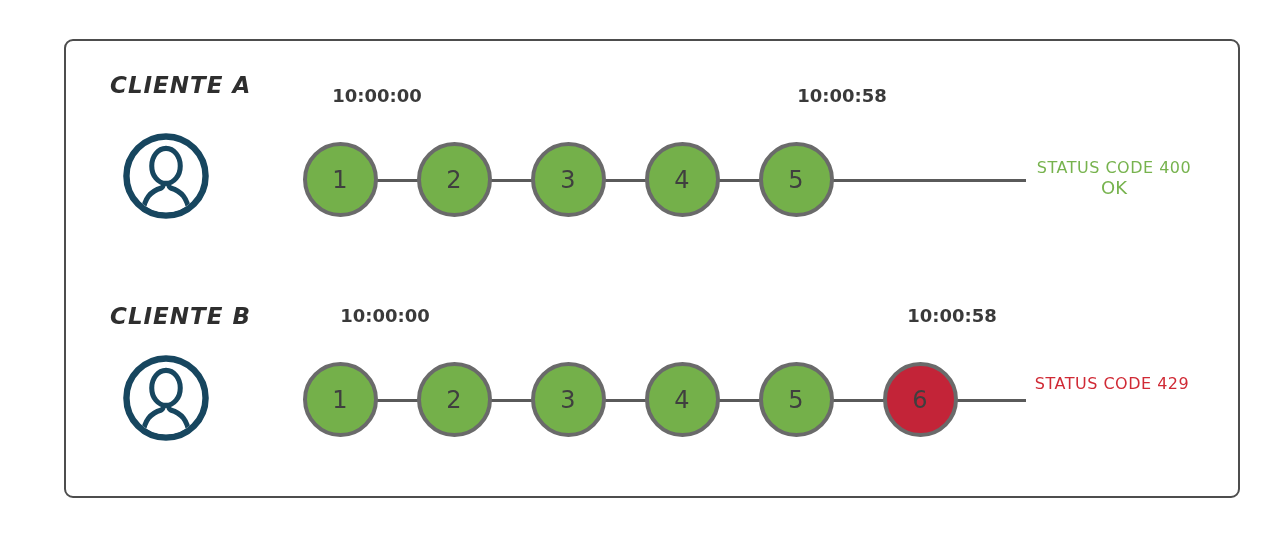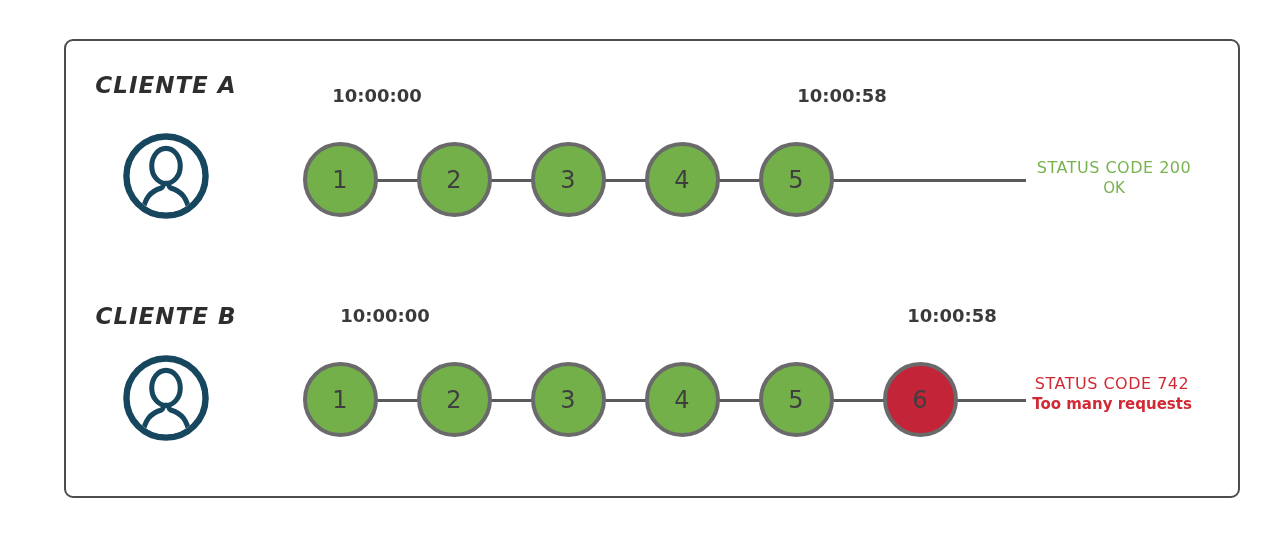--- a/index.html
+++ b/index.html
@@ -8,23 +8,24 @@
     font-family:"DejaVu Sans","Liberation Sans",sans-serif;
     overflow:hidden;
   }
   .frame{
     position:absolute;left:64px;top:39px;width:1172px;height:455px;
     border:2.5px solid var(--frame-border,#4d4d4d);border-radius:9px;background:#ffffff;
   }
   .row{position:absolute;left:0;top:0;width:1280px;height:0;}
 
   .client-label{
-    position:absolute;width:200px;text-align:center;
+    position:absolute;width:200px;text-align:left;
     font-style:italic;font-weight:700;font-size:23px;letter-spacing:1px;
     color:var(--label-text,#2e2e2e);
+    padding-left:44px;
   }
   .rowA .client-label{left:66px;top:72px;}
   .rowB .client-label{left:66px;top:303px;}
 
   .client-icon{position:absolute;width:92px;height:92px;}
   .rowA .client-icon{left:120px;top:130px;}
   .rowB .client-icon{left:120px;top:352px;}
 
   .timestamp{
     position:absolute;transform:translateX(-50%);
@@ -48,21 +49,21 @@
     position:absolute;top:0;width:67px;height:67px;border-radius:50%;
     border:4px solid var(--circle-border,#6a6a6a);
     display:flex;align-items:center;justify-content:center;
     font-size:24px;color:var(--number-text,#3f3f3f);
   }
 
   .status{
     position:absolute;text-align:center;line-height:20px;white-space:nowrap;
   }
   .status .line1{font-size:16px;letter-spacing:0.5px;}
-  .status .line2{font-size:15px;}
+  .status .line2{font-size:18px;}
   .rowA .status{left:1028px;top:158px;width:172px;color:var(--status-ok-text,#77b34e);}
   .rowB .status{left:1022px;top:374px;width:180px;color:var(--status-limited-text,#d02a35);}
   .rowB .status .line2{font-weight:700;}
 
   .person-svg{width:100%;height:100%;display:block;}
 </style>
 </head>
 <body>
 
 <div class="frame"></div>
@@ -92,21 +93,21 @@
     <div class="track"></div>
 
   <div class="req-circle" style="left: 302.5px; background: rgb(116, 176, 74);">1</div>
       <div class="req-circle" style="left: 416.5px; background: rgb(116, 176, 74);">2</div>
       <div class="req-circle" style="left: 530.5px; background: rgb(116, 176, 74);">3</div>
       <div class="req-circle" style="left: 644.5px; background: rgb(116, 176, 74);">4</div>
       <div class="req-circle" style="left: 758.5px; background: rgb(116, 176, 74);">5</div>
     </div>
 
   <div class="status">
-    <div class="line1">STATUS CODE 200</div>
+    <div class="line1">STATUS CODE 400</div>
     <div class="line2">OK</div>
   </div>
 </section>
 
 <section class="row rowB">
   <div class="client-label">CLIENTE B</div>
 
   <div class="client-icon">
     <svg class="person-svg" viewBox="0 0 100 100">
       <defs>
@@ -130,16 +131,15 @@
 
   <div class="req-circle" style="left: 302.5px; background: rgb(116, 176, 74);">1</div>
       <div class="req-circle" style="left: 416.5px; background: rgb(116, 176, 74);">2</div>
       <div class="req-circle" style="left: 530.5px; background: rgb(116, 176, 74);">3</div>
       <div class="req-circle" style="left: 644.5px; background: rgb(116, 176, 74);">4</div>
       <div class="req-circle" style="left: 758.5px; background: rgb(116, 176, 74);">5</div>
       <div class="req-circle" style="left: 882.5px; background: rgb(195, 36, 56);">6</div>
     </div>
 
   <div class="status">
-    <div class="line1">STATUS CODE 742</div>
-    <div class="line2">Too many requests</div>
+    <div class="line1">STATUS CODE 429</div>
   </div>
 </section>
 
 </body></html>

